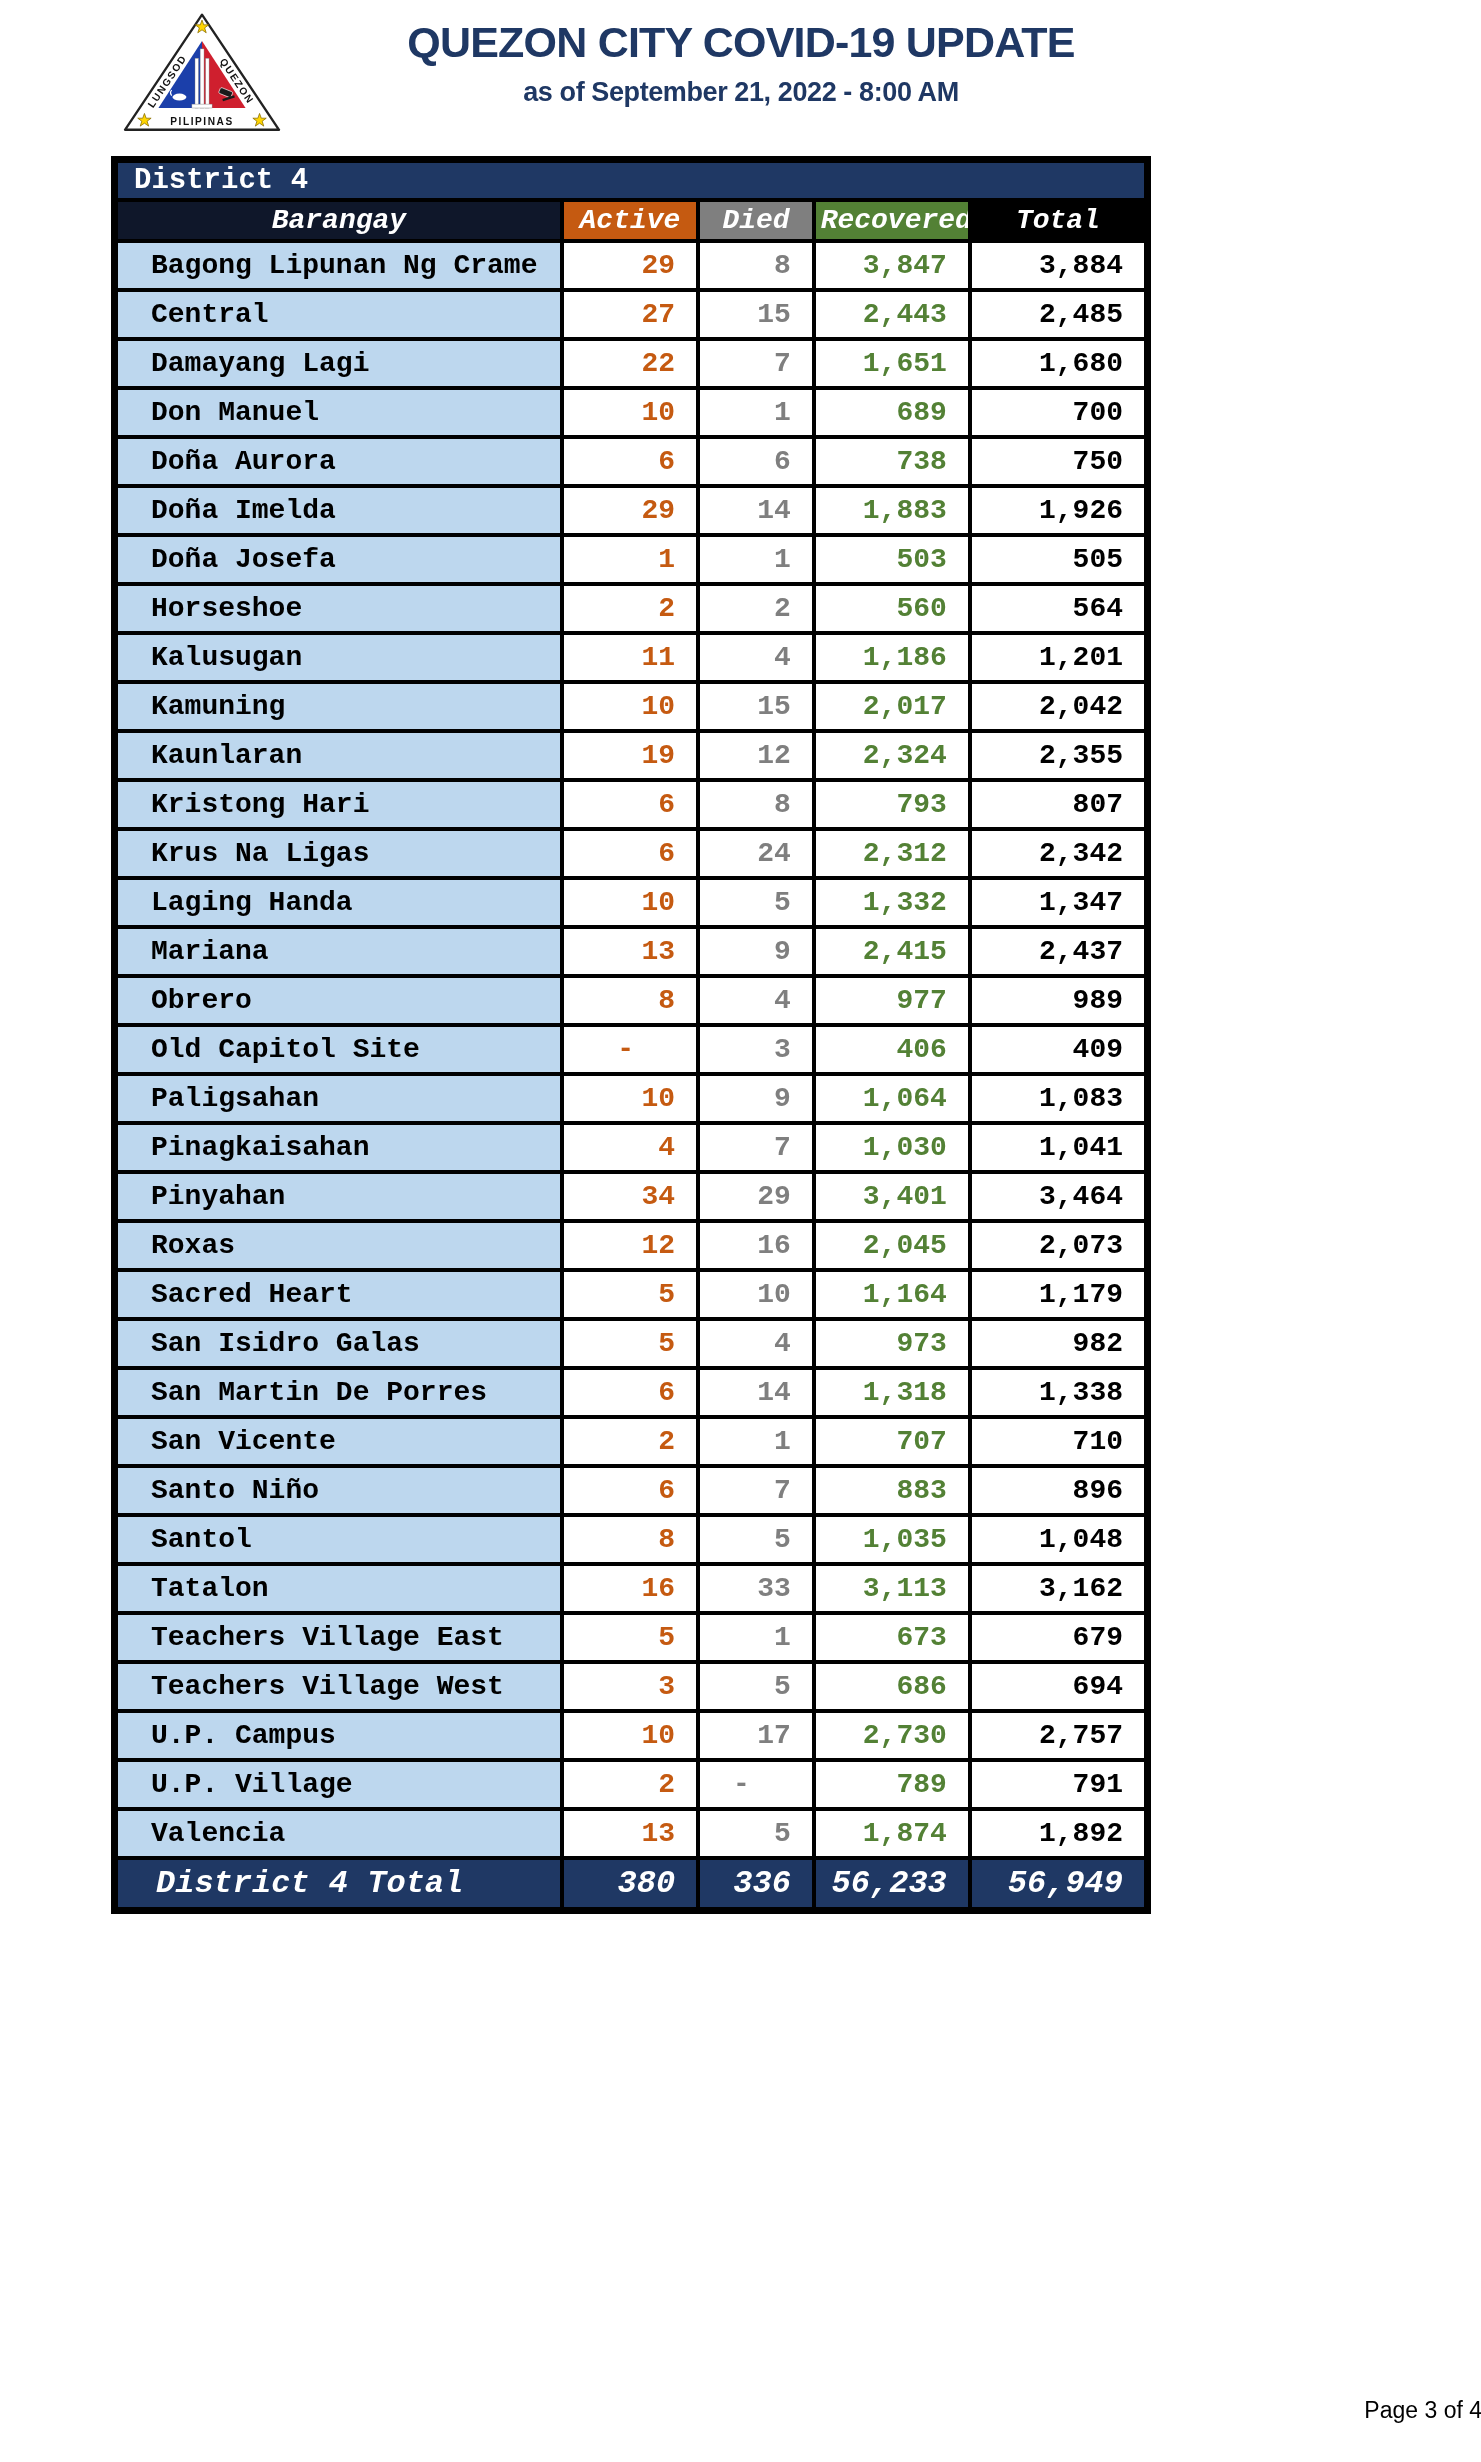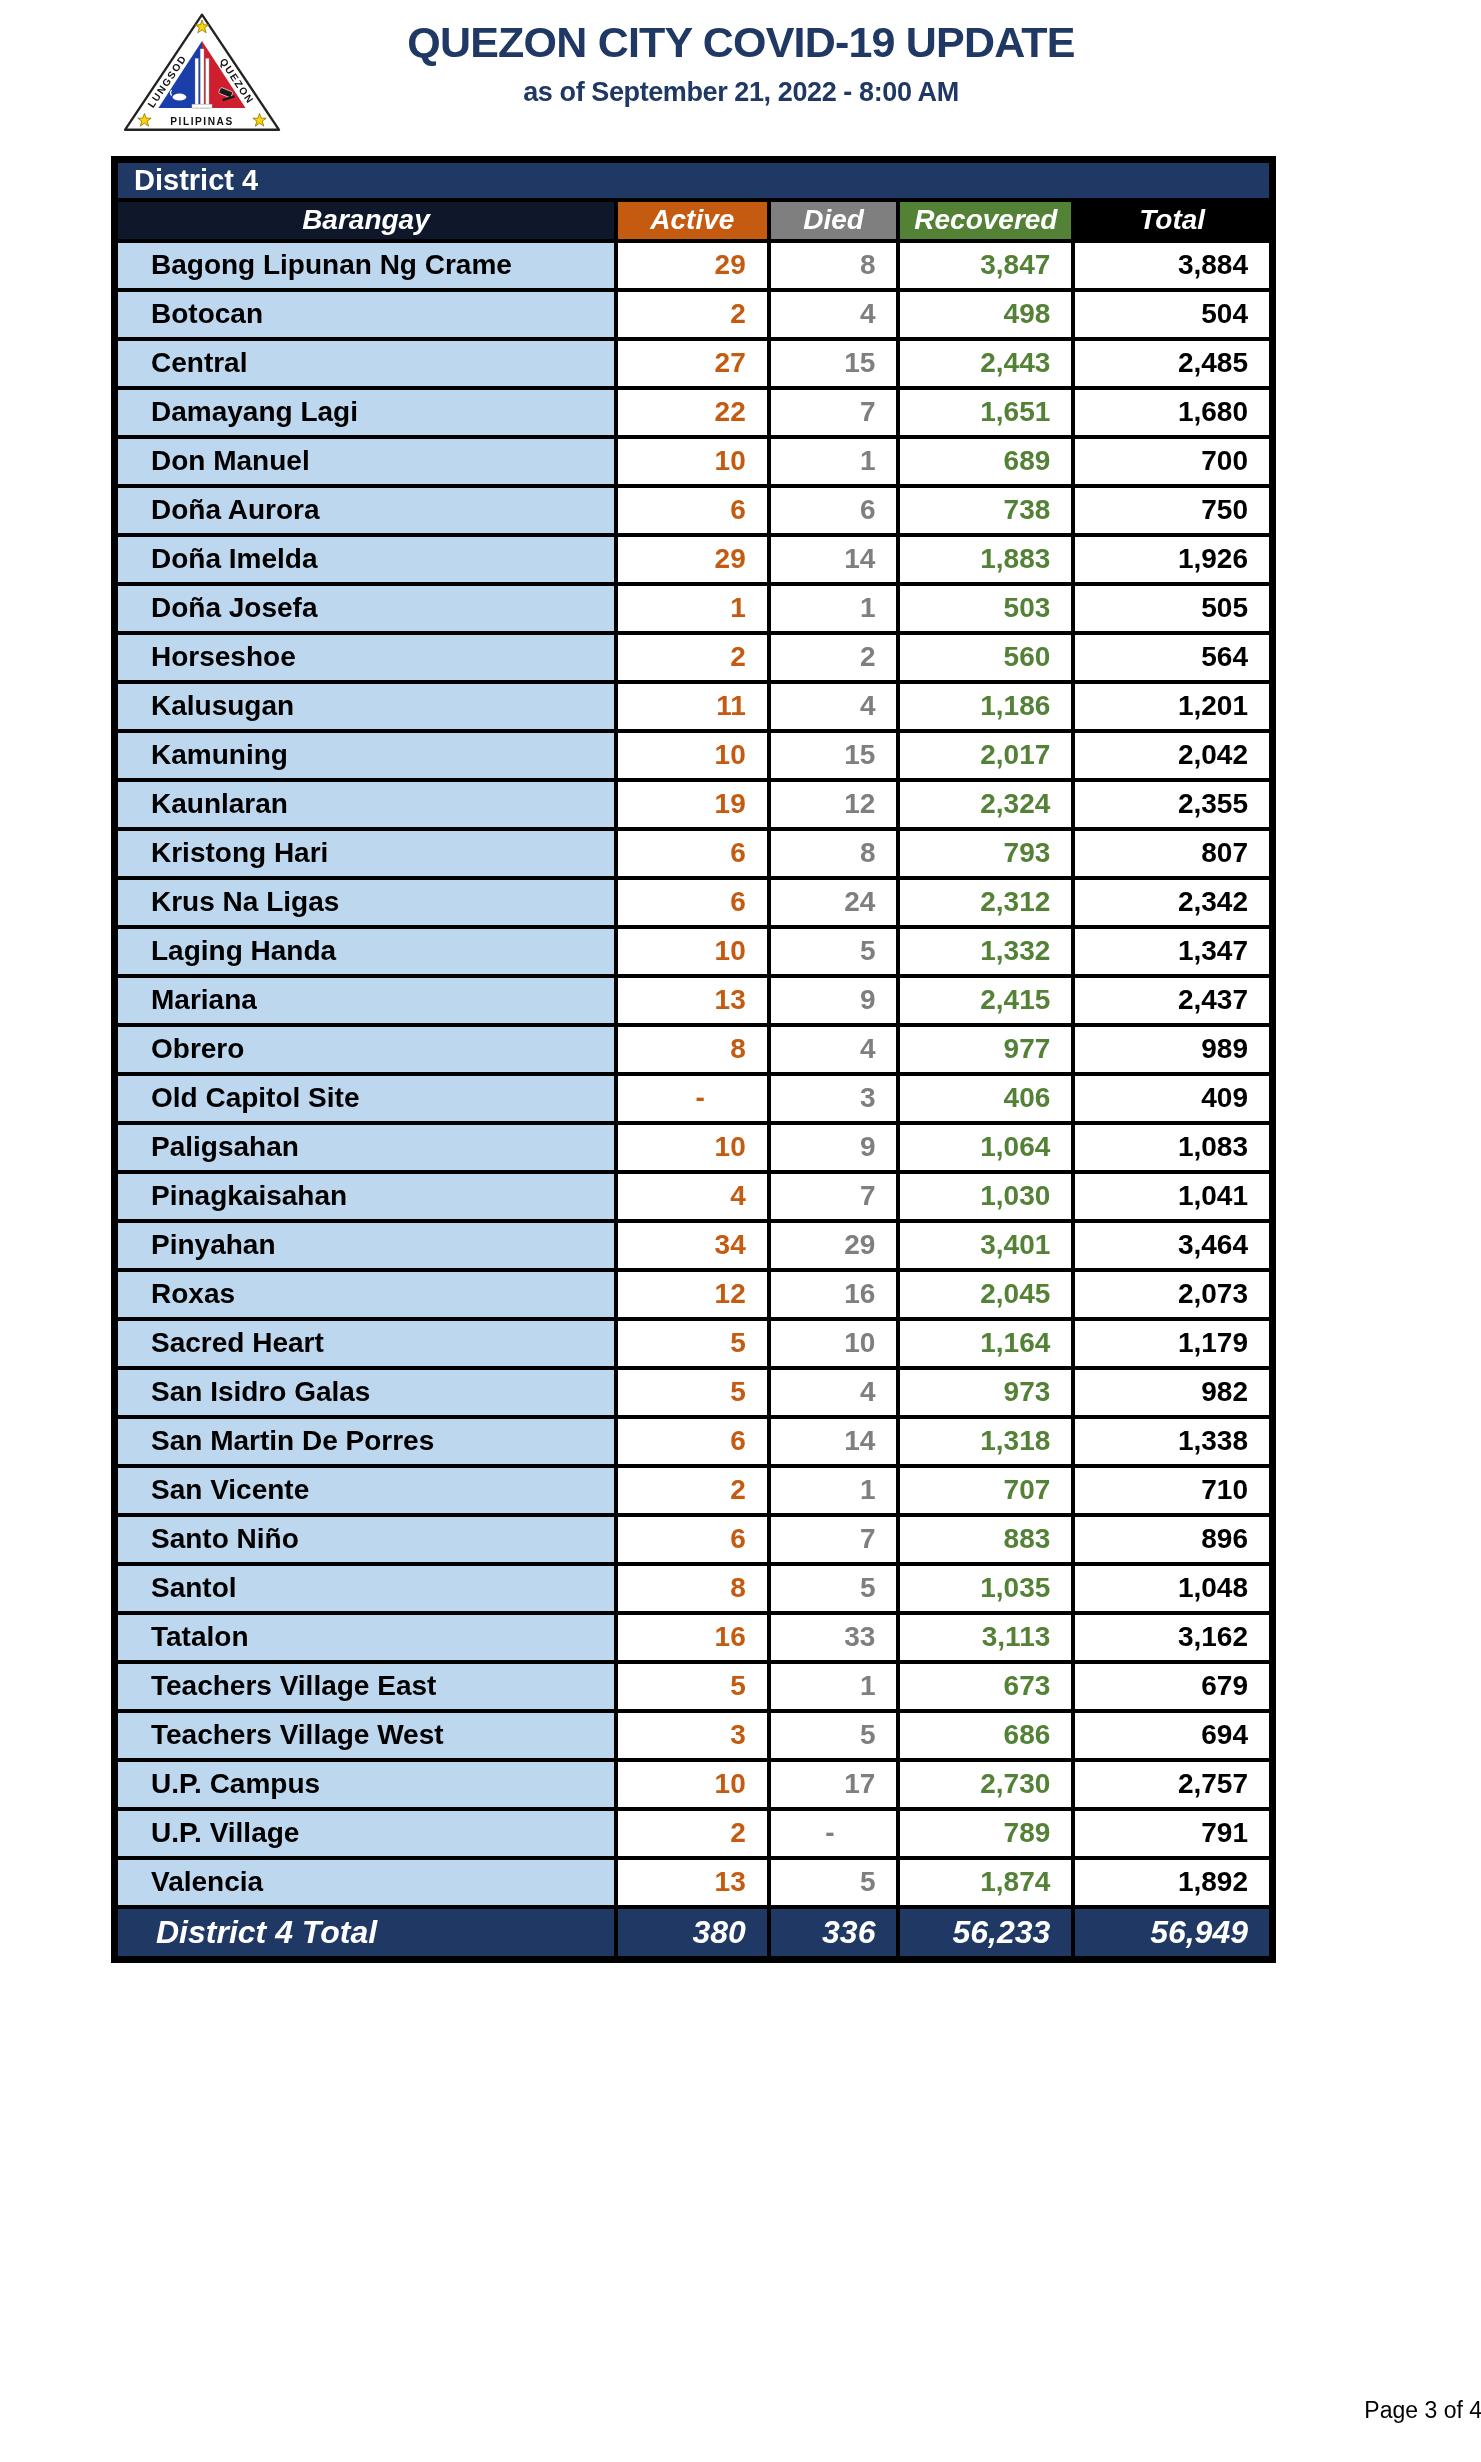--- a/index.html
+++ b/index.html
@@ -18,21 +18,21 @@
   .title {
     color:#1F3864; font-size:43px; font-weight:bold; letter-spacing:-0.8px; line-height:1.1;
   }
   .subtitle {
     color:#1F3864; font-size:27px; font-weight:bold; margin-top:11px; letter-spacing:-0.4px;
   }
   .seal-text { font-size:13px; font-weight:bold; fill:#111; letter-spacing:2px;
                font-family:"Liberation Sans", sans-serif; }
 
   
-  .table-wrap { position:absolute; left:111px; top:156px; width:1165px; }
+  .table-wrap { position:absolute; left:111px; top:156px; width:1040px;font-family:Liberation Mono, monospace; }
   table {
     width:100%; border-collapse:collapse; table-layout:fixed;
     border:7.2px solid #000;
   }
   col.w-barangay  { width:43.3%; }
   col.w-active    { width:13.2%; }
   col.w-died      { width:11.2%; }
   col.w-recovered { width:15.1%; }
   col.w-total     { width:17.2%; }
 
@@ -137,27 +137,20 @@
     </thead>
     <tbody>
   <tr>
     <td class="c-barangay">Bagong Lipunan Ng Crame</td>
     <td class="c-num c-active">29</td>
     <td class="c-num c-died">8</td>
     <td class="c-num c-recovered">3,847</td>
     <td class="c-num c-total">3,884</td>
   </tr>
 
-  <tr>
-    <td class="c-barangay">Botocan</td>
-    <td class="c-num c-active">2</td>
-    <td class="c-num c-died">4</td>
-    <td class="c-num c-recovered">498</td>
-    <td class="c-num c-total">504</td>
-  </tr>
 
   <tr>
     <td class="c-barangay">Central</td>
     <td class="c-num c-active">27</td>
     <td class="c-num c-died">15</td>
     <td class="c-num c-recovered">2,443</td>
     <td class="c-num c-total">2,485</td>
   </tr>
 
   <tr>

